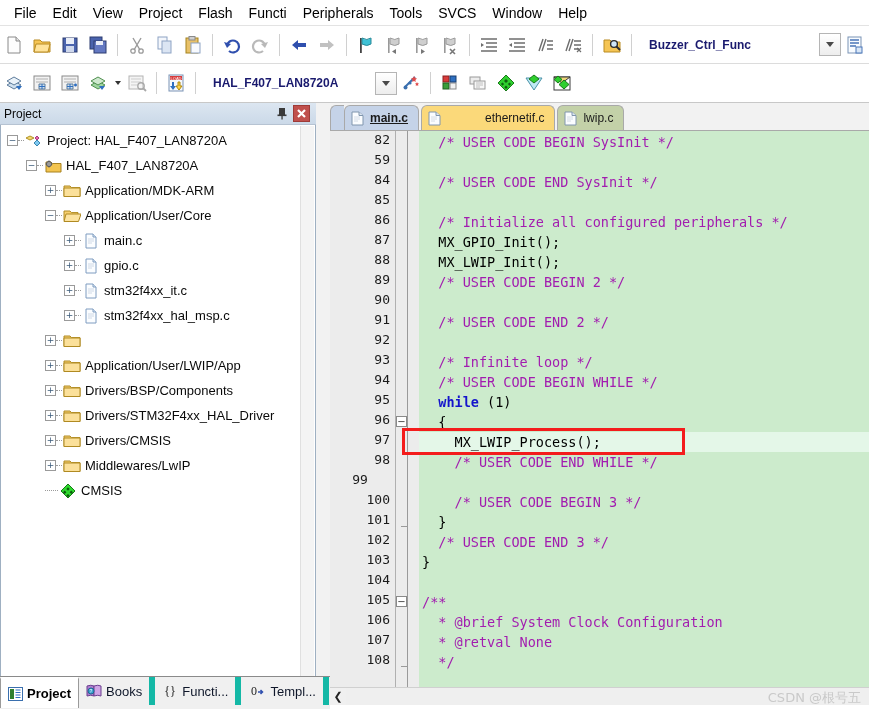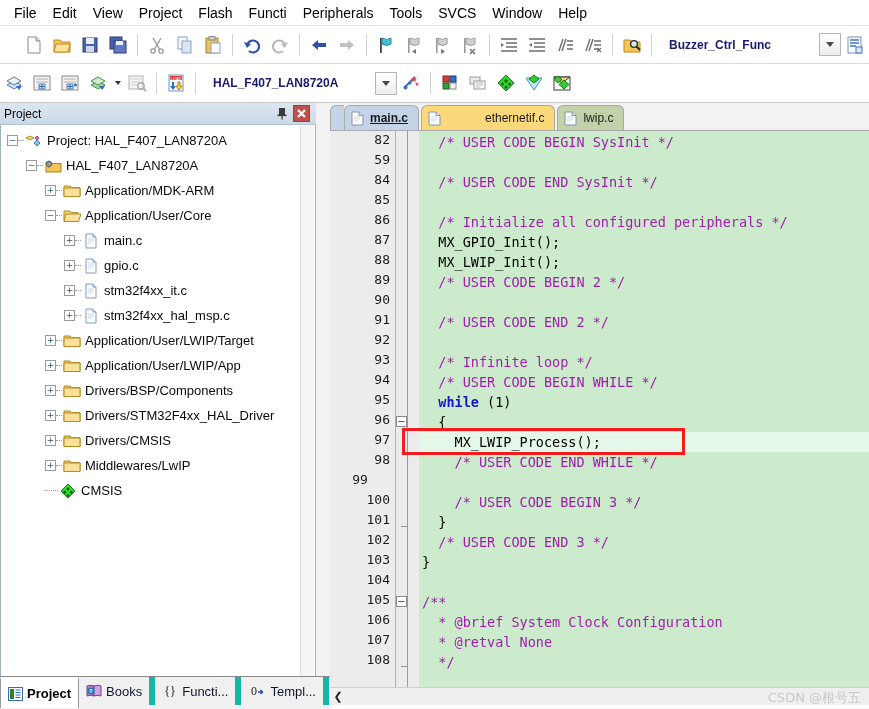--- a/index.html
+++ b/index.html
@@ -28,21 +28,21 @@
     cursor: default;
   }
 
   
   .toolbar {
     position: absolute; left: 0; width: 869px;
     background: #ffffff;
     display: flex; align-items: center;
     border-bottom: 1px solid #dcdcdc;
   }
-  #toolbar1 { top: 26px; height: 38px; padding-left: 20px; }
+  #toolbar1 { top: 26px; height: 38px; }
   #toolbar2 { top: 64px; height: 39px; border-bottom: 1px solid #c8c8c8; }
   .tb-btn {
     width: 26px; height: 30px;
     display: flex; align-items: center; justify-content: center;
     margin: 0 1px;
   }
   .tb-btn svg { display:block; }
   .tb-sep {
     width: 1px; height: 22px; background: #d0d0d0; margin: 0 5px;
   }
@@ -630,21 +630,20 @@
           <div class="tree-row">
             <span class="indent" style="width: 44px;"></span>
             <span class="expander">+</span>
             <span class="dotline"></span>
             <span class="node-icon">
               <svg width="18" height="16" viewBox="0 0 18 16">
                 <path d="M1 3 h6 l1.4 1.6 H17 V13.5 H1 Z" fill="#f7d070" stroke="#b08a22"></path>
                 <path d="M1 5 h16 V13.5 H1 Z" fill="#fbe09a" stroke="#b08a22"></path>
               </svg>
             </span>
-            <span class="node-label">Application/User/LWIP/Target</span>
           </div>
           <div class="tree-row">
             <span class="indent" style="width: 44px;"></span>
             <span class="expander">+</span>
             <span class="dotline"></span>
             <span class="node-icon">
               <svg width="18" height="16" viewBox="0 0 18 16">
                 <path d="M1 3 h6 l1.4 1.6 H17 V13.5 H1 Z" fill="#f7d070" stroke="#b08a22"></path>
                 <path d="M1 5 h16 V13.5 H1 Z" fill="#fbe09a" stroke="#b08a22"></path>
               </svg>

